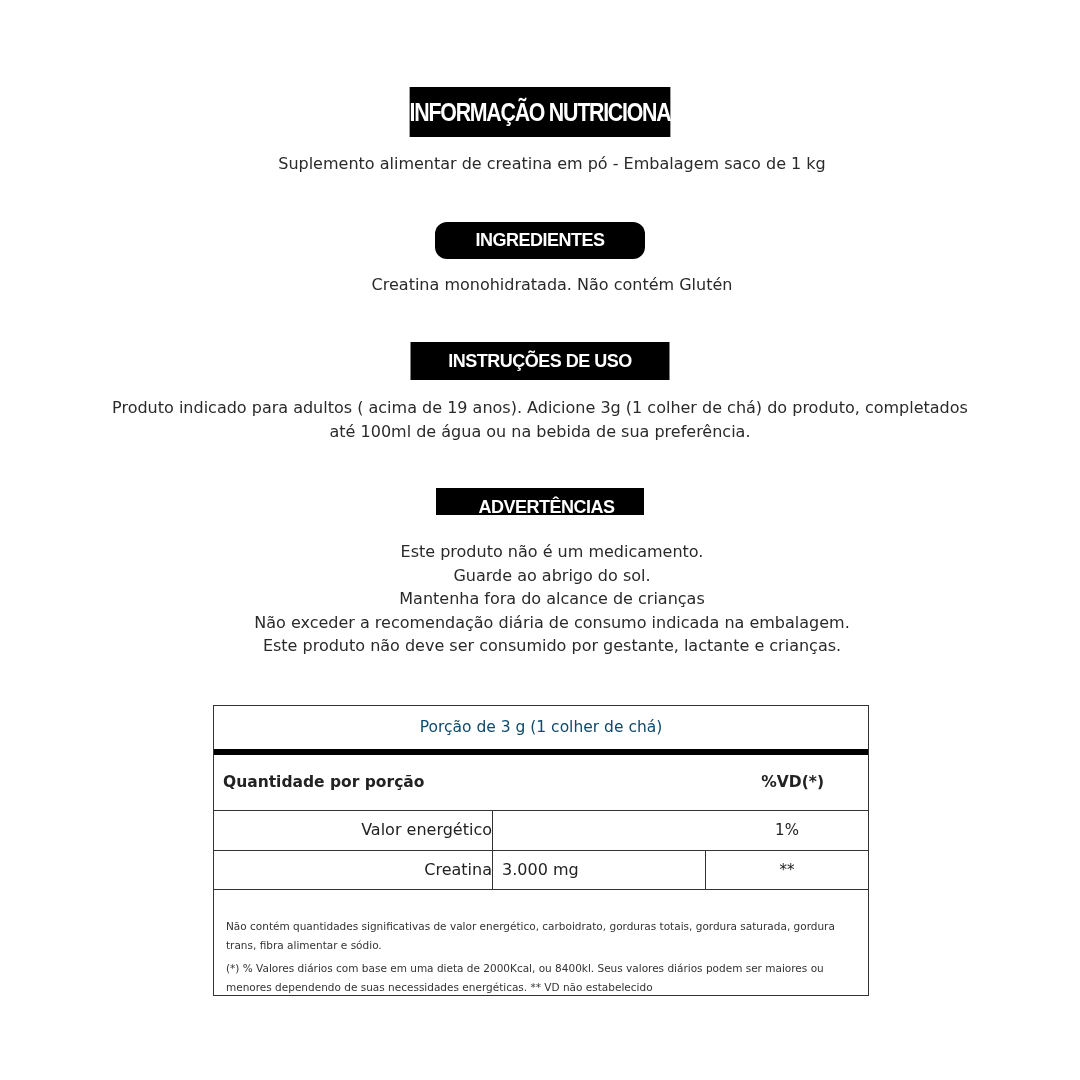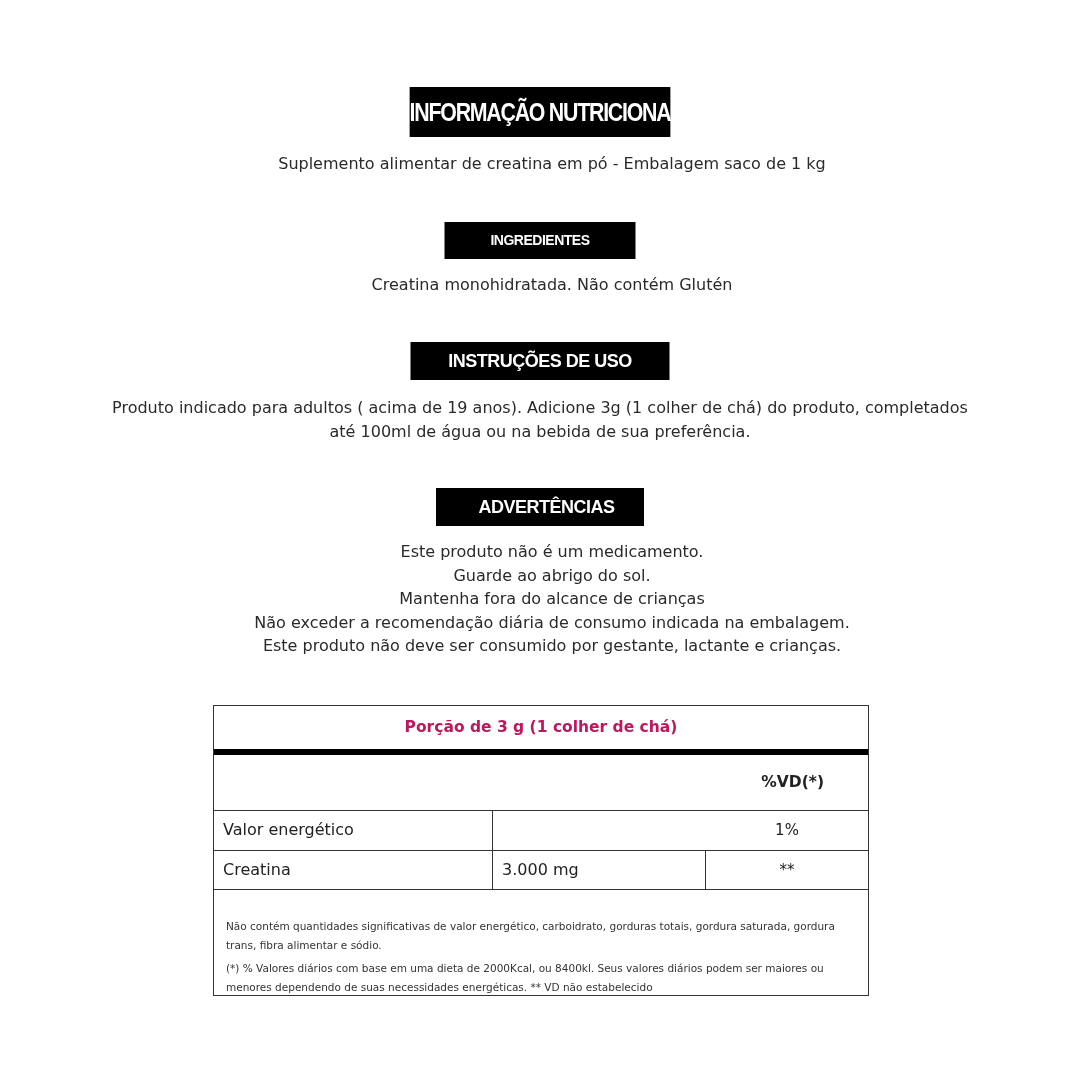--- a/index.html
+++ b/index.html
@@ -5,41 +5,41 @@
   html, body { margin: 0; padding: 0; background: #ffffff; }
   body { width: 1080px; height: 1080px; position: relative; overflow: hidden;
          font-family: "DejaVu Sans", sans-serif; color: #222222; }
   .sec-label { position: absolute; left: 50%; transform: translateX(-50%);
                background: #000000; color: #ffffff; text-align: center;
                font-family: "Liberation Sans", sans-serif; font-weight: 700;
                white-space: nowrap; box-sizing: border-box; }
   .title-label { top: 87px; width: 318px; height: 50px; line-height: 50px;
                  font-family: "Liberation Sans", sans-serif; font-size: 26px; font-weight: 700;
                  letter-spacing: -1.5px; transform: translateX(-50%) scaleX(0.82); }
-  .lab-ingredientes { top: 222px; width: 191px; height: 37px; line-height: 37px; font-size: 14px; letter-spacing: -0.5px; }
+  .lab-ingredientes { top: 222px; width: 210px; height: 37px; line-height: 37px; font-size: 18px; letter-spacing: -0.5px; border-radius: 12px; }
   .lab-instrucoes { top: 342px; width: 259px; height: 38px; line-height: 38px; font-size: 18px; letter-spacing: -0.5px; }
-  .lab-advertencias { top: 488px; width: 208px; height: 38px; line-height: 38px; font-size: 18px; letter-spacing: -0.5px; padding-left: 13px; }
+  .lab-advertencias { top: 488px; width: 208px; height: 27px; line-height: 38px; font-size: 18px; letter-spacing: -0.5px; padding-left: 13px; }
   .para { position: absolute; left: 12px; width: 1080px; text-align: center;
           font-size: 16px; color: #2a2a2a; line-height: 23.5px; }
   .p-sub { top: 152px; }
   .p-ing { top: 273px; }
   .p-inst { top: 396px; left: 40px; width: 1000px; text-align: center; }
   .p-adv { top: 540px; }
   .p-adv div { white-space: nowrap; }
 
   .nutri { position: absolute; left: 213px; top: 705px; width: 656px; height: 291px;
            border: 1.5px solid #333333; box-sizing: border-box; }
   .n-head { position: absolute; left: 0; top: 0; width: 100%; height: 43px;
-            line-height: 43px; text-align: center; font-weight: 700; font-size: 15.5px; color: #be185d; }
+            line-height: 43px; text-align: center; font-weight: 400; font-size: 15.5px; color: #0c4a6e; }
   .n-bar { position: absolute; left: 0; top: 43px; width: 100%; height: 6px; background: #000; }
   .n-qty { position: absolute; left: 0; top: 49px; width: 100%; height: 56px; border-bottom: 1.5px solid #333; box-sizing: border-box; }
   .n-qty .lbl { position: absolute; left: 9px; top: 0; line-height: 54px; font-weight: 700; font-size: 15.5px; }
   .n-qty .vd { position: absolute; right: 44px; top: 0; line-height: 54px; font-weight: 700; font-size: 15.5px; margin-left: 48px; }
   .n-row { position: absolute; left: 0; width: 100%; height: 40px; border-bottom: 1.5px solid #333; box-sizing: border-box; font-size: 16px; }
-  .n-row .c1 { position: absolute; left: 0; width: 279px; height: 100%; line-height: 38px; padding-left: 9px; box-sizing: border-box; border-right: 1.5px solid #333; }
+  .n-row .c1 { position: absolute; left: 0; width: 279px; height: 100%; line-height: 38px; padding-left: 9px; box-sizing: border-box; border-right: 1.5px solid #333; text-align: right; }
   .n-row .c2 { position: absolute; left: 279px; width: 213px; height: 100%; line-height: 38px; padding-left: 9px; box-sizing: border-box; border-right: 1.5px solid #333; }
   .n-row .c3 { position: absolute; left: 492px; right: 0; height: 100%; line-height: 38px; text-align: center; font-size: 15px; }
   .r1 { top: 105px; }
   .r2 { top: 145px; height: 39px; }
   .n-foot { position: absolute; left: 12px; top: 200px; width: 620px; font-size: 10.5px; line-height: 19px; color: #333; margin-top: 11px; }
   .n-foot p { margin: 0 0 4px 0; }
 </style>
 </head>
 <body>
 
@@ -61,20 +61,21 @@
   <div>Guarde ao abrigo do sol.</div>
   <div>Mantenha fora do alcance de crianças</div>
   <div>Não exceder a recomendação diária de consumo indicada na embalagem.</div>
   <div>Este produto não deve ser consumido por gestante, lactante e crianças.</div>
 </div>
 
 <div class="nutri">
   <div class="n-head">Porção de 3 g (1 colher de chá)</div>
   <div class="n-bar"></div>
   <div class="n-qty">
+    <span class="lbl">Quantidade por porção</span>
     <span class="vd">%VD(*)</span>
   </div>
   <div class="n-row r1">
     <div class="c1">Valor energético</div>
     <div class="c3">1%</div>
   </div>
   <div class="n-row r2">
     <div class="c1">Creatina</div>
     <div class="c2">3.000 mg</div>
     <div class="c3">**</div>

